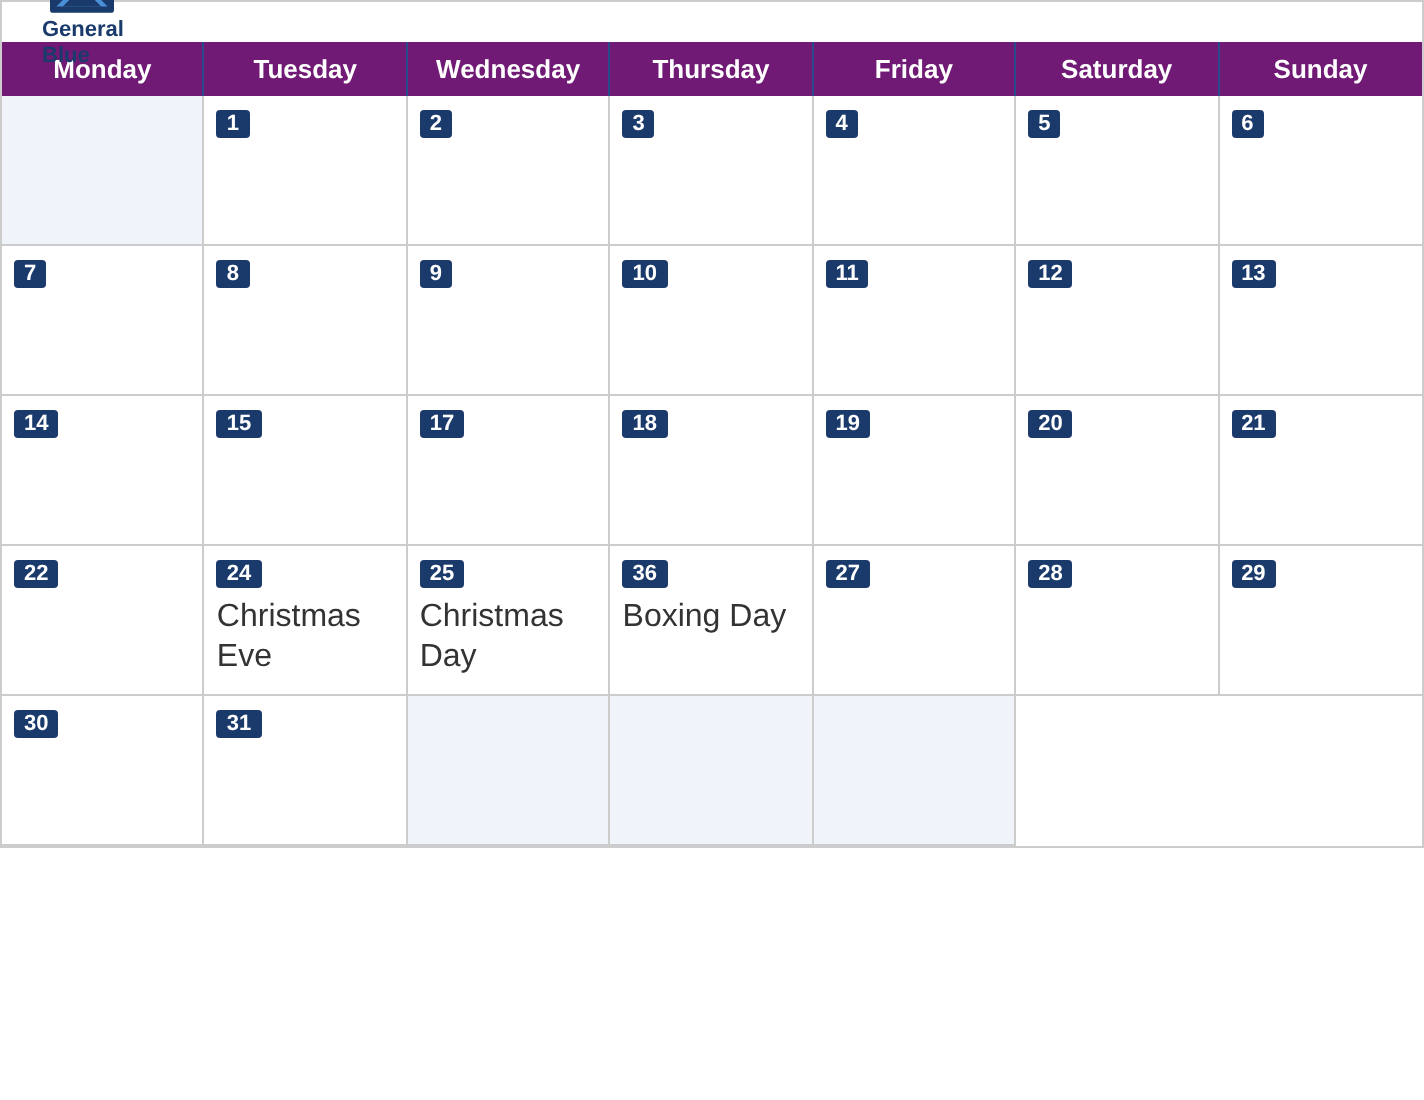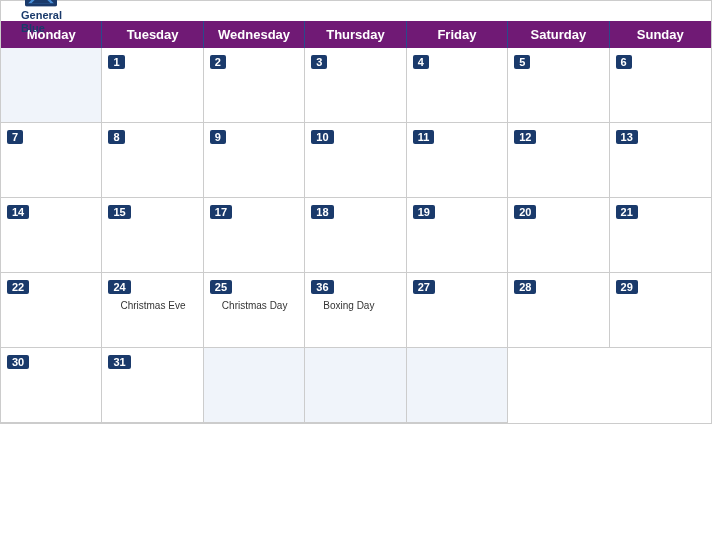--- a/index.html
+++ b/index.html
@@ -98,25 +98,24 @@
       display: inline-block;
       padding: 1px 5px;
       border-radius: 2px;
       margin-bottom: 2px;
       font-size: 11px;
     }
     .day-empty {
       background: #f8f8f8;
     }
     .holiday-name {
-      font-size: 10px;
+      font-size: 16px;
       color: #333;
       margin-top: 3px;
       line-height: 1.3;
-      margin-left: 12px;
     }
   </style>
 </head>
 <body>
 
 <div class="calendar-container">
   <div class="header">
     <div class="logo">
       <svg class="logo-icon" viewBox="0 0 40 24">
         <rect width="40" height="24" fill="#1a3a6b" rx="2"></rect>

